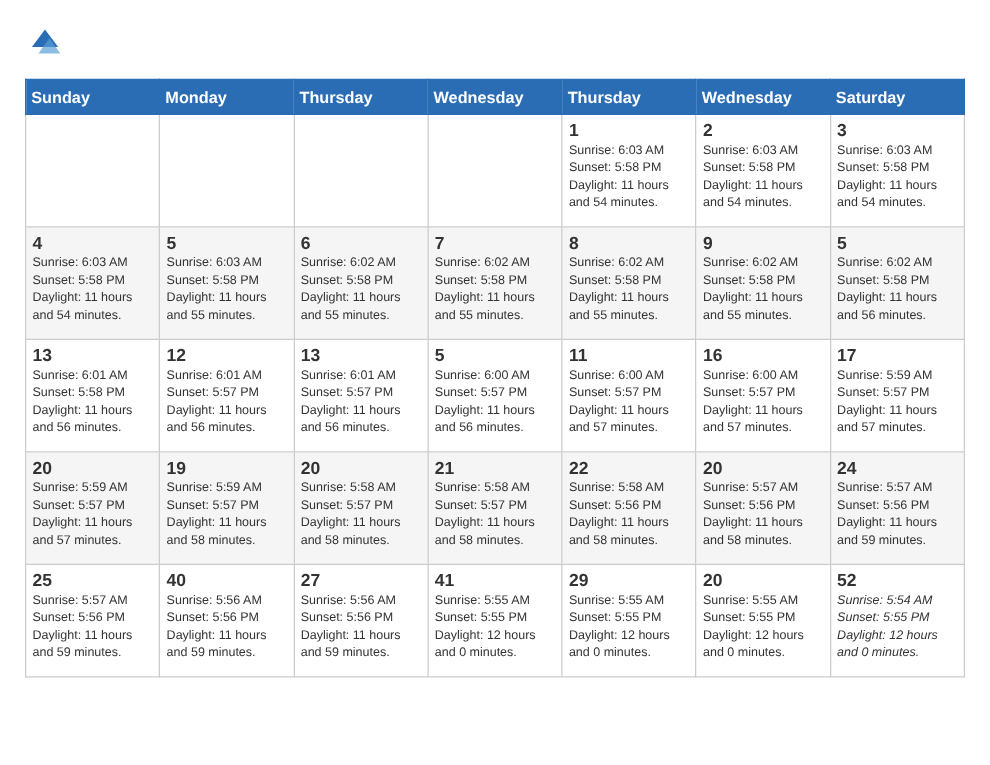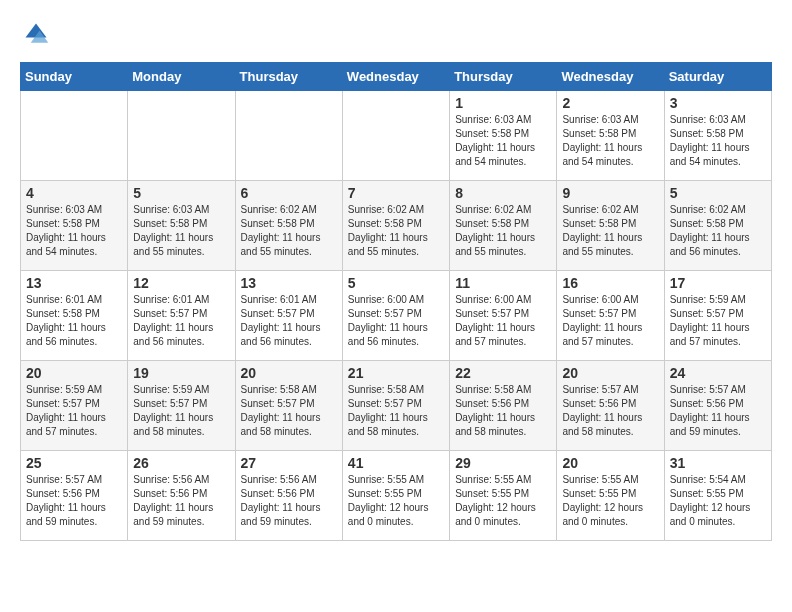--- a/index.html
+++ b/index.html
@@ -308,21 +308,21 @@
       </tr>
       <tr>
         <td>
           <span class="day-number">25</span>
           <div class="day-info" style="white-space: pre-line;">Sunrise: 5:57 AM
 Sunset: 5:56 PM
 Daylight: 11 hours
 and 59 minutes.</div>
         </td>
         <td>
-          <span class="day-number">26</span>
+          <span class="day-number">40</span>
           <div class="day-info" style="white-space: pre-line;">Sunrise: 5:56 AM
 Sunset: 5:56 PM
 Daylight: 11 hours
 and 59 minutes.</div>
         </td>
         <td>
           <span class="day-number">27</span>
           <div class="day-info" style="white-space: pre-line;">Sunrise: 5:56 AM
 Sunset: 5:56 PM
 Daylight: 11 hours
@@ -343,21 +343,21 @@
 and 0 minutes.</div>
         </td>
         <td>
           <span class="day-number">20</span>
           <div class="day-info" style="white-space: pre-line;">Sunrise: 5:55 AM
 Sunset: 5:55 PM
 Daylight: 12 hours
 and 0 minutes.</div>
         </td>
         <td>
-          <span class="day-number">31</span>
-          <div class="day-info" style="white-space: pre-line;">Sunrise: 5:54 AM
+          <span class="day-number">52</span>
+          <div class="day-info" style="white-space: pre-line; font-style: italic;">Sunrise: 5:54 AM
 Sunset: 5:55 PM
 Daylight: 12 hours
 and 0 minutes.</div>
         </td>
       </tr>
     </tbody>
 </table>
 
 </body></html>

